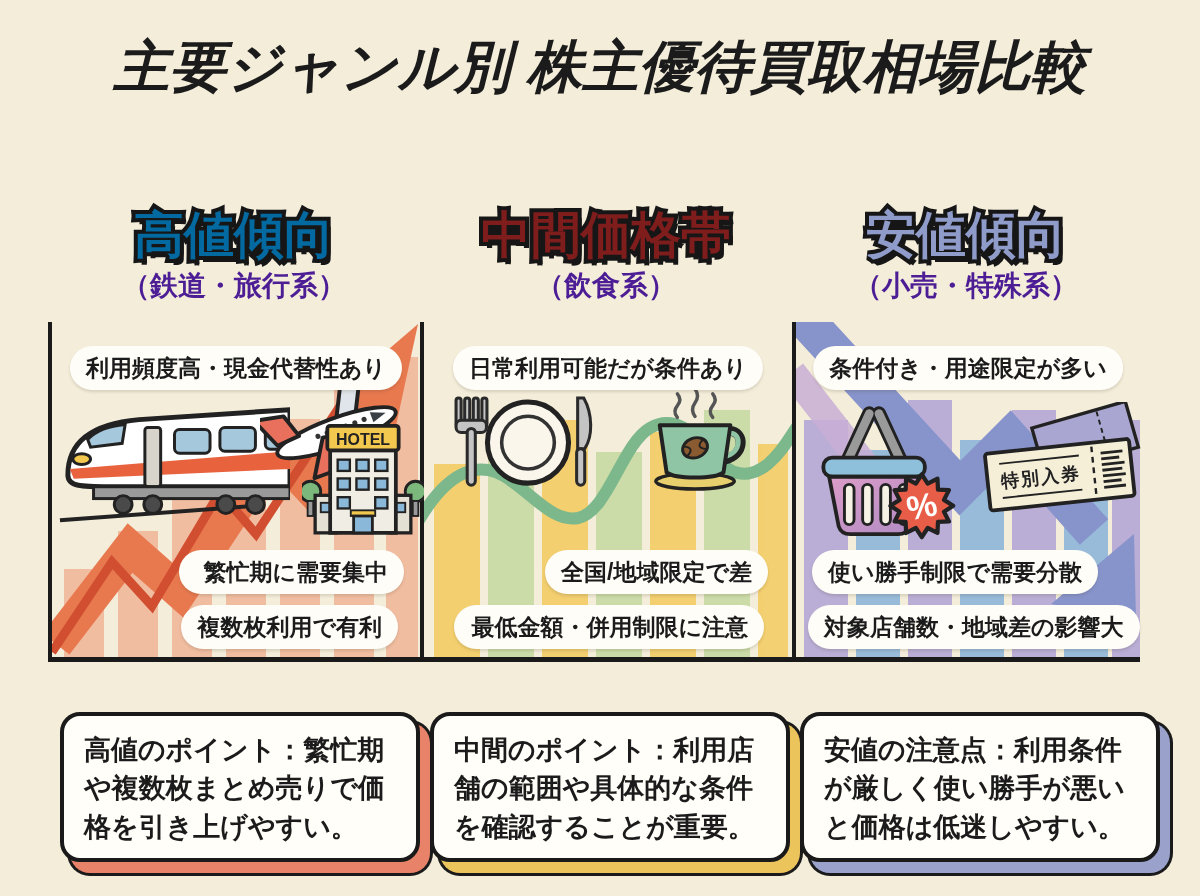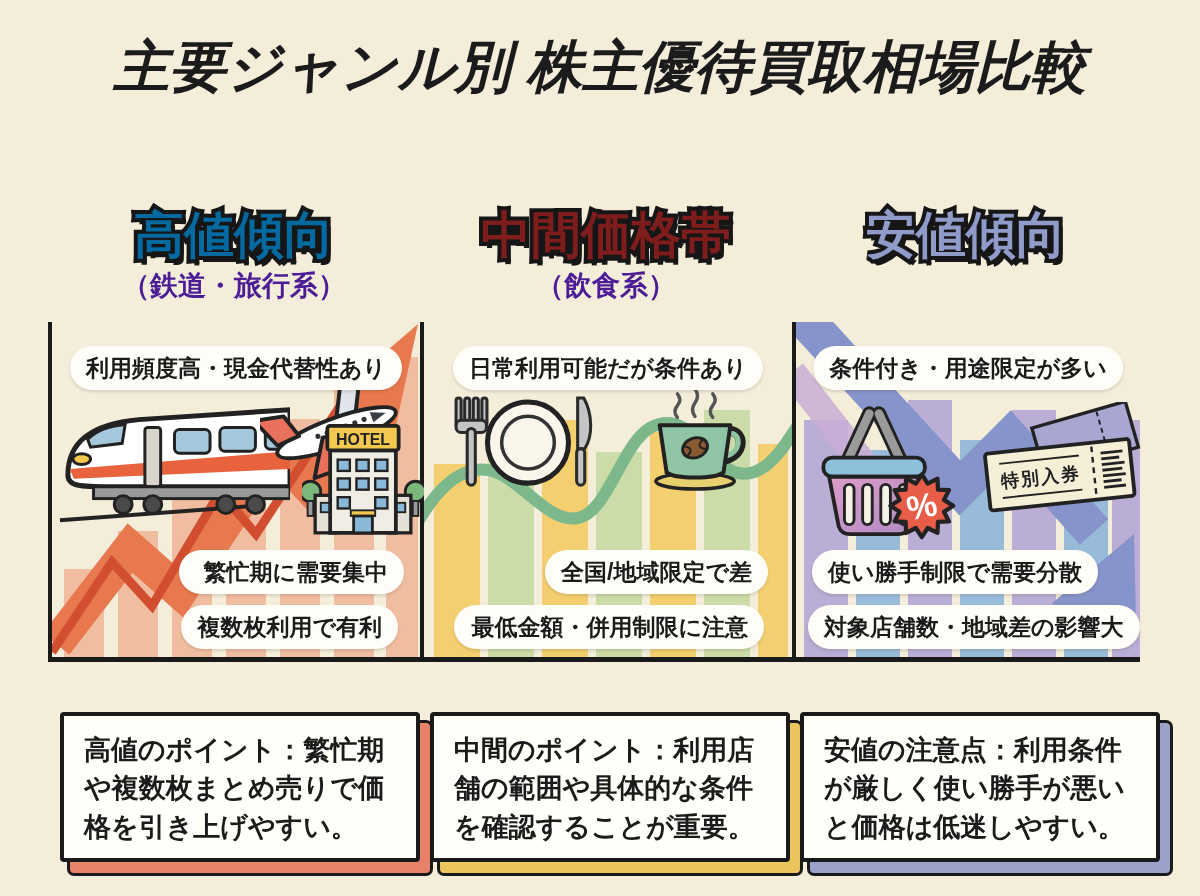--- a/index.html
+++ b/index.html
@@ -43,21 +43,21 @@
   #panel1 .hotel{left:250px;top:102px;width:122px;}
   #panel2 .b1{right:24px;top:228px;}
   #panel2 .b2{right:28px;top:283px;padding-left:17px;}
   #panel2 .cutlery{left:28px;top:74px;width:152px;}
   #panel2 .coffee{left:220px;top:64px;width:108px;}
   #panel3 .b1{left:16px;top:228px;}
   #panel3 .b2{left:12px;top:283px;}
   #panel3 .basket{left:14px;top:82px;width:134px;}
   #panel3 .tickets{left:186px;top:80px;width:162px;}
   .note{position:absolute;top:712px;width:360px;height:150px;background:#fffef9;
-    border:4px solid #1a1a1a;border-radius:4px;box-sizing:border-box;
+    border:4px solid #1a1a1a;border-radius:20px;box-sizing:border-box;
     padding:15px 20px;font-size:27px;font-weight:800;line-height:1.42;
     z-index:6;}
   #note1{left:60px;box-shadow:10px 11px 0 0 #e8836a,10px 11px 0 3px #1a1a1a;}
   #note2{left:430px;box-shadow:10px 11px 0 0 #ecc45c,10px 11px 0 3px #1a1a1a;}
   #note3{left:800px;box-shadow:10px 11px 0 0 #9aa2cc,10px 11px 0 3px #1a1a1a;}
 </style>
 </head>
 <body>
 
 <div class="canvas">
@@ -76,20 +76,21 @@
       <span class="back c2">中間価格帯</span>
       <span class="front c2">中間価格帯</span>
     </div>
     <div class="cat">（飲食系）</div>
   </div>
   <div class="col-head" id="head3">
     <div class="big">
       <span class="back c3">安値傾向</span>
       <span class="front c3">安値傾向</span>
     </div>
+    <div class="cat">（小売・特殊系）</div>
   </div>
 
   <div class="panel" id="panel1">
     <svg class="bg" viewBox="0 0 368 335" preserveAspectRatio="none">
       <g fill="#f09e7c" opacity="0.6">
         <rect x="12" y="247" width="40" height="88"></rect>
         <rect x="66" y="209" width="40" height="126"></rect>
         <rect x="120" y="175" width="40" height="160"></rect>
         <rect x="174" y="137" width="40" height="198"></rect>
         <rect x="228" y="97" width="40" height="238"></rect>

